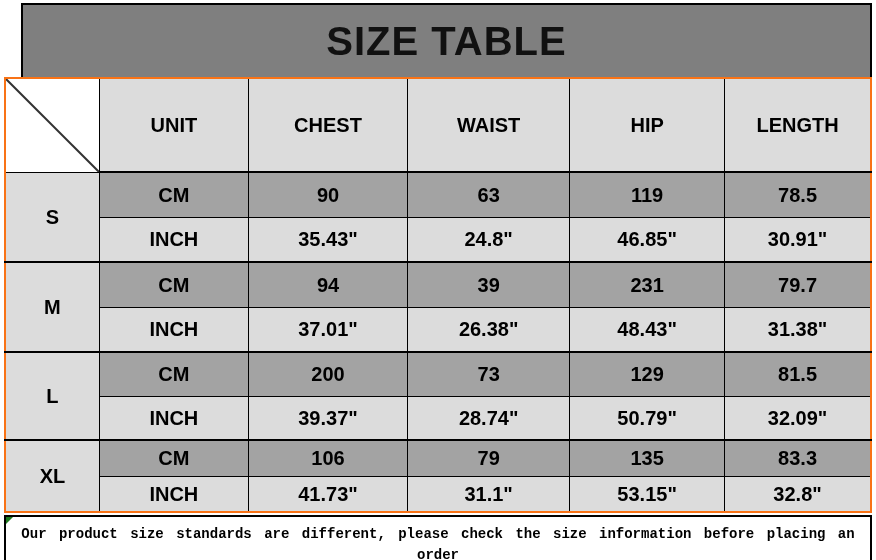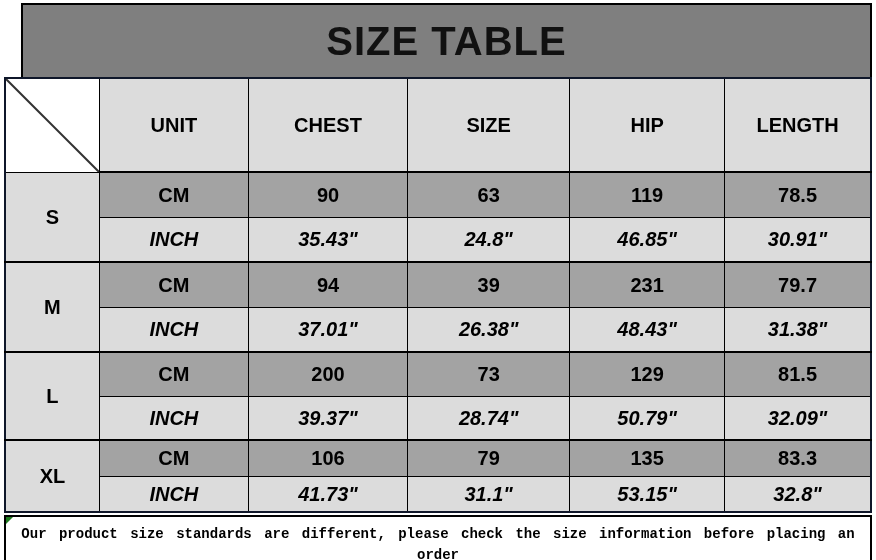--- a/index.html
+++ b/index.html
@@ -41,42 +41,42 @@
     border: 1px solid #000;
     text-align: center;
     vertical-align: middle;
     font-weight: bold;
     color: #000;
     font-size: 20px;
     padding: 0;
     overflow: hidden;
   }
   table.size-table {
-    border: 2px solid #0f172a;
+    border: 2px solid #f97316;
   }
   tr.header-row { height: 64px; }
   tr.header-row th { background: #dcdcdc; border-bottom: 2px solid #000; }
   tr.h-std   { height: 45px; }
   tr.h-l     { height: 44px; }
   tr.h-xl    { height: 36px; }
   tr.block-start td { border-top: 2px solid #000; }
   td.size-cell {
     background: #dcdcdc;
     font-size: 22px;
     border-right: 2px solid #000;
   }
   td.diag-cell {
     background: #ffffff;
     border-right: 2px solid #000;
     border-bottom: 2px solid #000;
     padding: 0;
   }
   td.diag-cell svg { display: block; width: 100%; height: 100%; }
   tr.cm-row  td.data-cell, tr.cm-row td.unit-cell { background: #a3a3a3; }
-  tr.inch-row td.data-cell, tr.inch-row td.unit-cell { background: #dcdcdc; font-style: italic; }
+  tr.inch-row td.data-cell, tr.inch-row td.unit-cell { background: #dcdcdc; }
   
   .footer-note {
     position: relative;
     margin-top: 2px;
     border: 2px solid #000;
     height: 62px;
     background: #ffffff;
     text-align: center;
     font-family: "Liberation Mono", "DejaVu Sans Mono", monospace;
     font-weight: bold;
@@ -115,21 +115,21 @@
     </colgroup>
     <tbody>
         <tr class="header-row">
       <td class="diag-cell">
         <svg viewBox="0 0 100 100" preserveAspectRatio="none">
           <line x1="0" y1="0" x2="100" y2="100" stroke="#333" stroke-width="2" vector-effect="non-scaling-stroke"></line>
         </svg>
       </td>
       <th>UNIT</th>
       <th>CHEST</th>
-      <th>SIZE</th>
+      <th>WAIST</th>
       <th>HIP</th>
       <th>LENGTH</th>
     </tr>
 
     <tr class="cm-row h-std">
       <td class="size-cell" rowspan="2">S</td>
       <td class="unit-cell">CM</td>
       <td class="data-cell">90</td>
       <td class="data-cell">63</td>
       <td class="data-cell">119</td>

